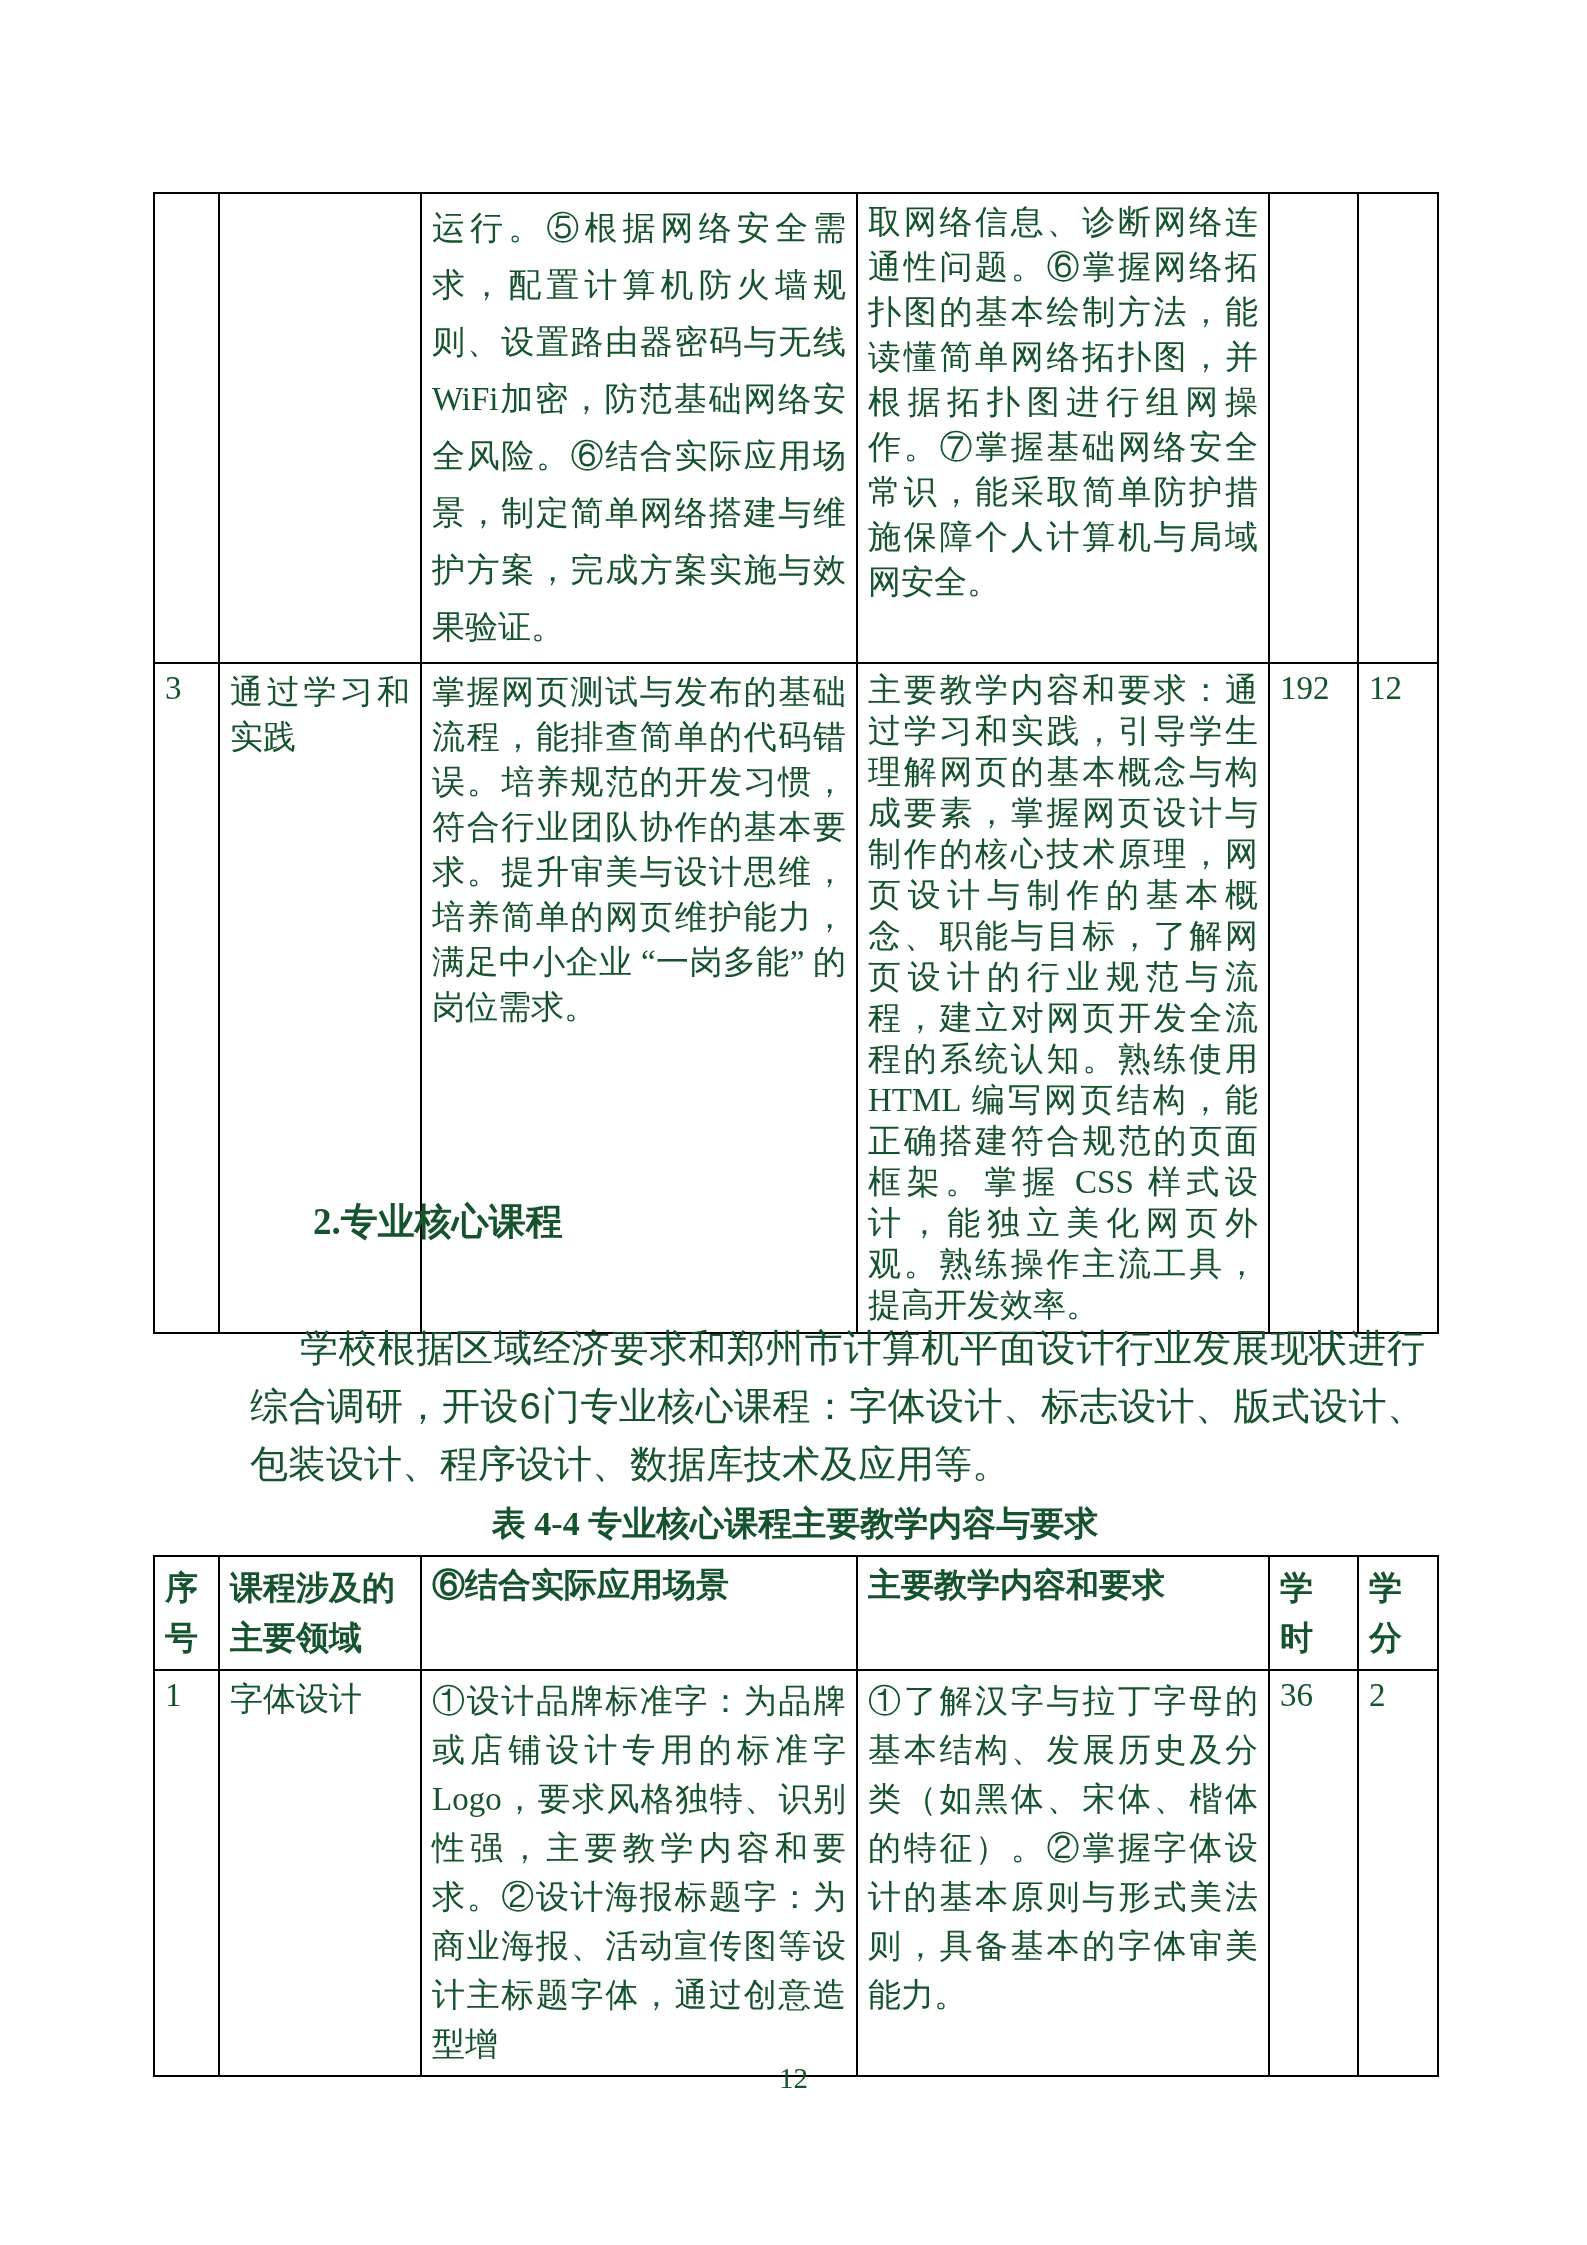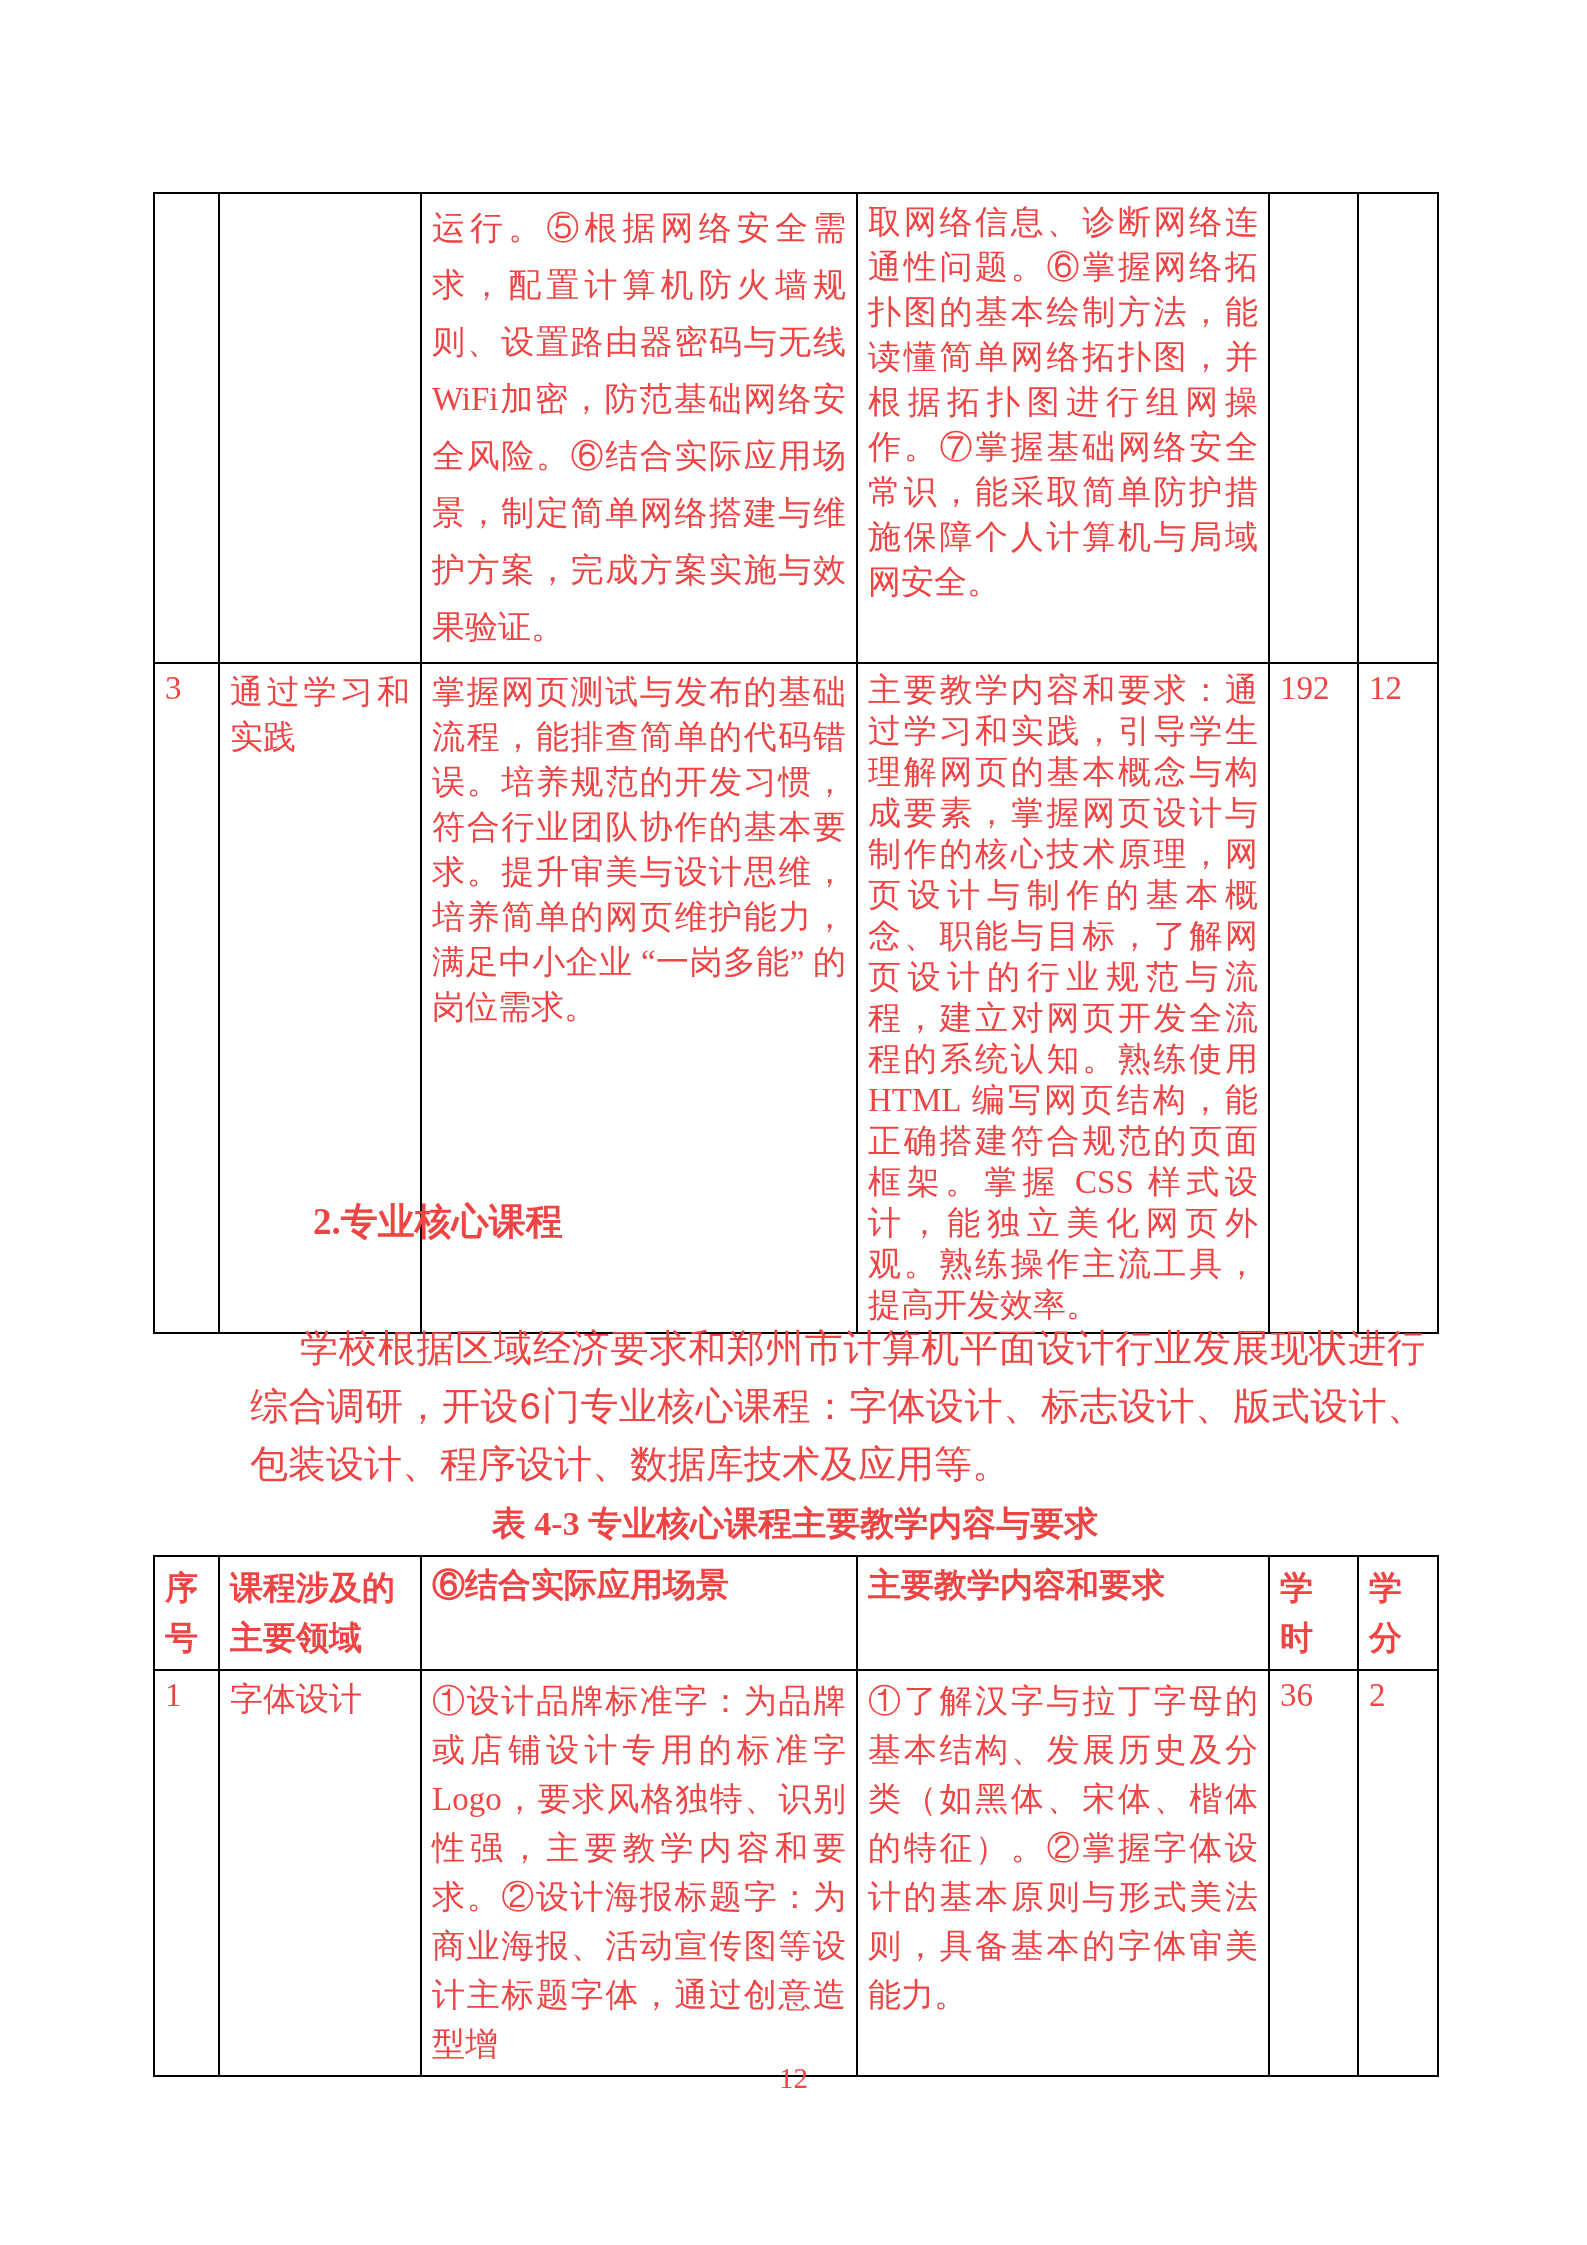--- a/index.html
+++ b/index.html
@@ -1,21 +1,21 @@
 <!DOCTYPE html>
 <html><head>
 <meta charset="utf-8">
 <style>
   html,body{margin:0;padding:0;background:#888;}
   .page{
     position:relative;
     width:1587px;height:2245px;
     background:#ffffff;
     font-family:"Liberation Serif","DejaVu Serif",serif;
-    color:#ef4444;
+    color:#14532d;
     overflow:hidden;
   }
   table.doc{
     position:absolute;
     border-collapse:collapse;
     table-layout:fixed;
     width:1284px;
     left:153px;
   }
   table.doc td{
@@ -87,21 +87,21 @@
       <td class="center">192</td>
       <td class="center">12</td>
     </tr>
   </tbody>
     </table>
 
   <div class="heading">2.专业核心课程</div>
 
   <div class="bodypara">学校根据区域经济要求和郑州市计算机平面设计行业发展现状进行综合调研，开设6门专业核心课程：字体设计、标志设计、版式设计、包装设计、程序设计、数据库技术及应用等。</div>
 
-  <div class="caption">表 4-3 专业核心课程主要教学内容与要求</div>
+  <div class="caption">表 4-4 专业核心课程主要教学内容与要求</div>
 
   <table class="doc" id="t44">
     <colgroup>
       <col style="width:65px">
         <col style="width:202px">
         <col style="width:436px">
       <col style="width:412px">
         <col style="width:89px">
         <col style="width:80px">
     </colgroup>

